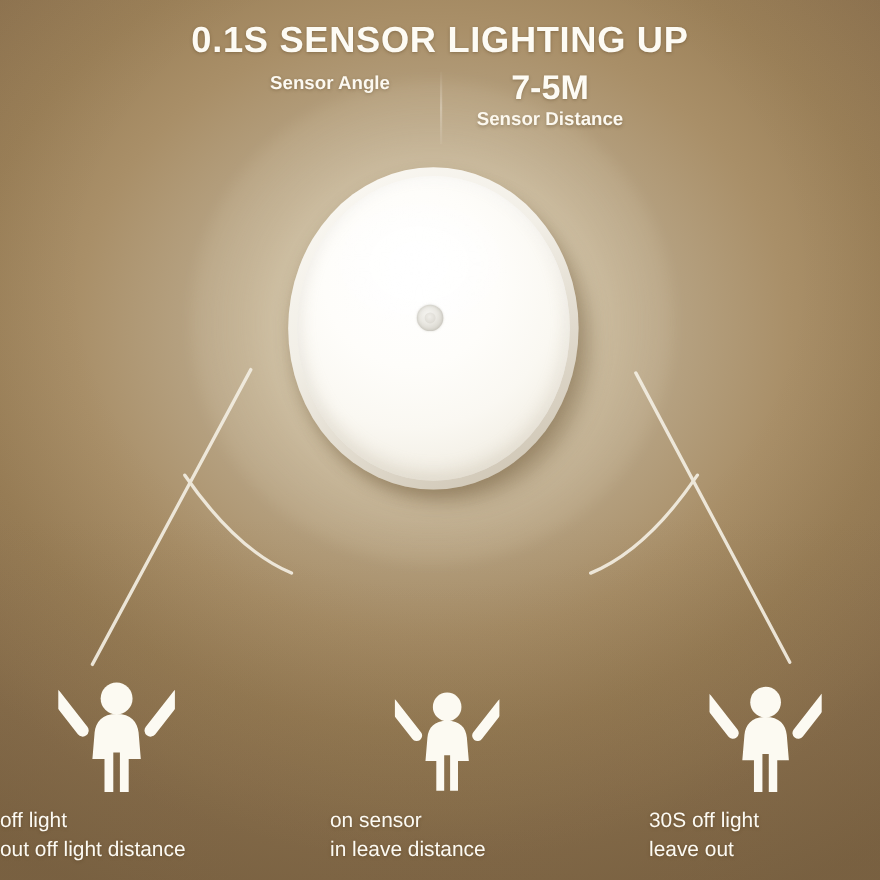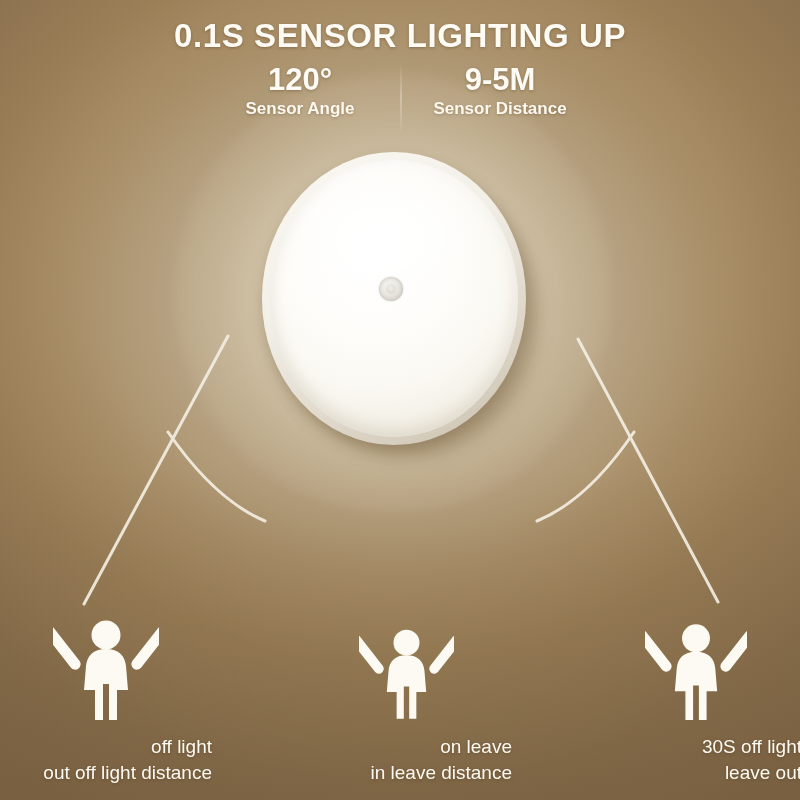--- a/index.html
+++ b/index.html
@@ -186,21 +186,21 @@
     pointer-events:none;
   }
 
   
   .figures {
     position:absolute; left:0; top:612px;
     width:800px; height:188px;
   }
   .figure-col {
     position:absolute;
-    text-align:right;
+    text-align:left;
   }
   .fig-col-left   { left:0;    width:212px; }
   .fig-col-mid    { left:300px; width:212px; }
   .fig-col-right  { left:590px; width:212px; }
 
   .person-wrap {
     height:112px;
     display:flex;
     align-items:flex-end;
     justify-content:center;
@@ -222,25 +222,24 @@
 
   <div class="bg-base"></div>
   <div class="bg-vignette"></div>
   <div class="bg-bottom"></div>
 
   <div class="header">
     <div class="title">0.1S SENSOR LIGHTING UP</div>
 
     <div class="specs">
       <div class="spec">
-        <div class="spec-value">120°</div>
         <div class="spec-label">Sensor Angle</div>
       </div>
       <div class="spec">
-        <div class="spec-value">9-5M</div>
+        <div class="spec-value">7-5M</div>
         <div class="spec-label">Sensor Distance</div>
       </div>
       <div class="spec-divider"></div>
     </div>
   </div>
 
   <div class="lamp-glow"></div>
 
   <svg class="diagram" viewBox="0 0 800 800">
     <g stroke="#f3eee2" stroke-width="3" stroke-linecap="round" fill="none" opacity="0.92">
@@ -289,21 +288,21 @@
         <svg width="95" height="100" viewBox="0 0 106 108">
           <g fill="#fcfaf2">
             <circle cx="53" cy="19" r="14.5"></circle>
             <path d="M53 33 C66 33 72 40 73 50 L75 74 L64 74 L64 104 L56 104 L56 68 L50 68 L50 104 L42 104 L42 74 L31 74 L33 50 C34 40 40 33 53 33 Z"></path>
             <rect x="4" y="6" width="11" height="52" rx="5.5" transform="rotate(-38 9.5 32)"></rect>
             <rect x="91" y="6" width="11" height="52" rx="5.5" transform="rotate(38 96.5 32)"></rect>
           </g>
         </svg>
       </div>
       <div class="caption">
-        <span class="cap-line">on leave</span>
+        <span class="cap-line">on sensor</span>
         <span class="cap-line">in leave distance</span>
       </div>
     </div>
 
     <div class="figure-col fig-col-right">
       <div class="person-wrap">
         <svg width="102" height="104" viewBox="0 0 106 108">
           <g fill="#fcfaf2">
             <circle cx="53" cy="19" r="14.5"></circle>
             <path d="M53 33 C66 33 72 40 73 50 L75 74 L64 74 L64 104 L56 104 L56 68 L50 68 L50 104 L42 104 L42 74 L31 74 L33 50 C34 40 40 33 53 33 Z"></path>

